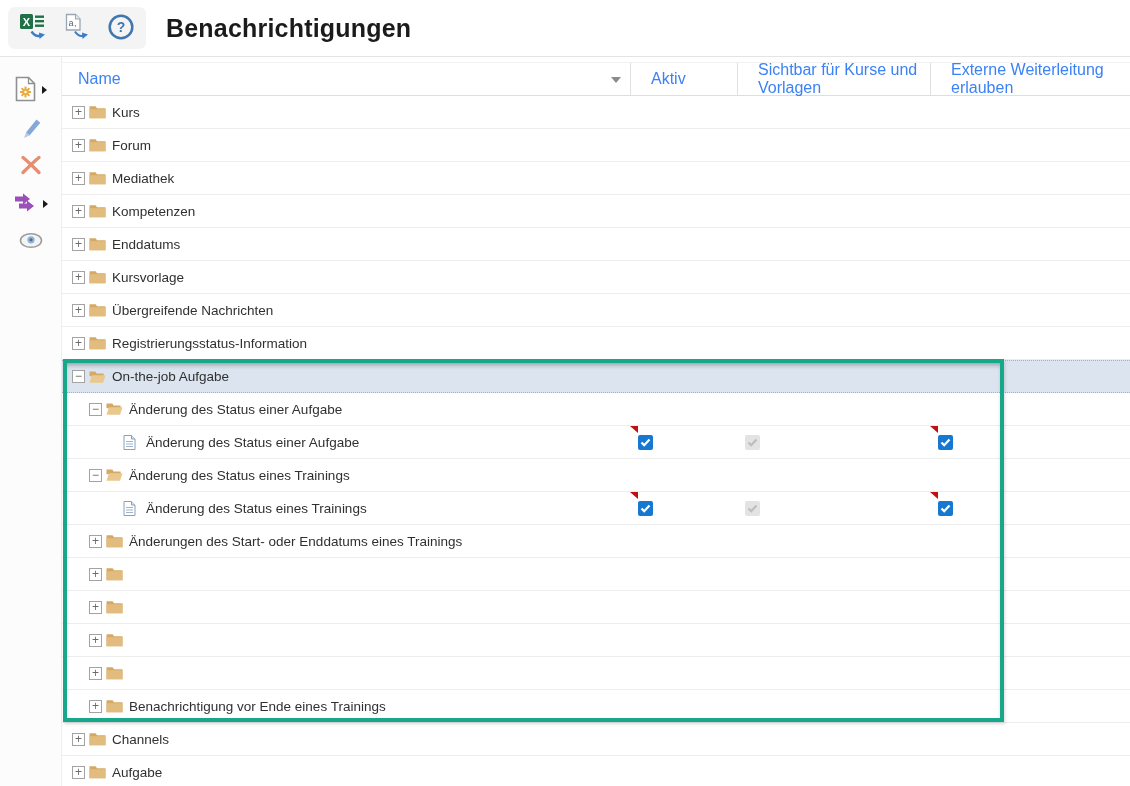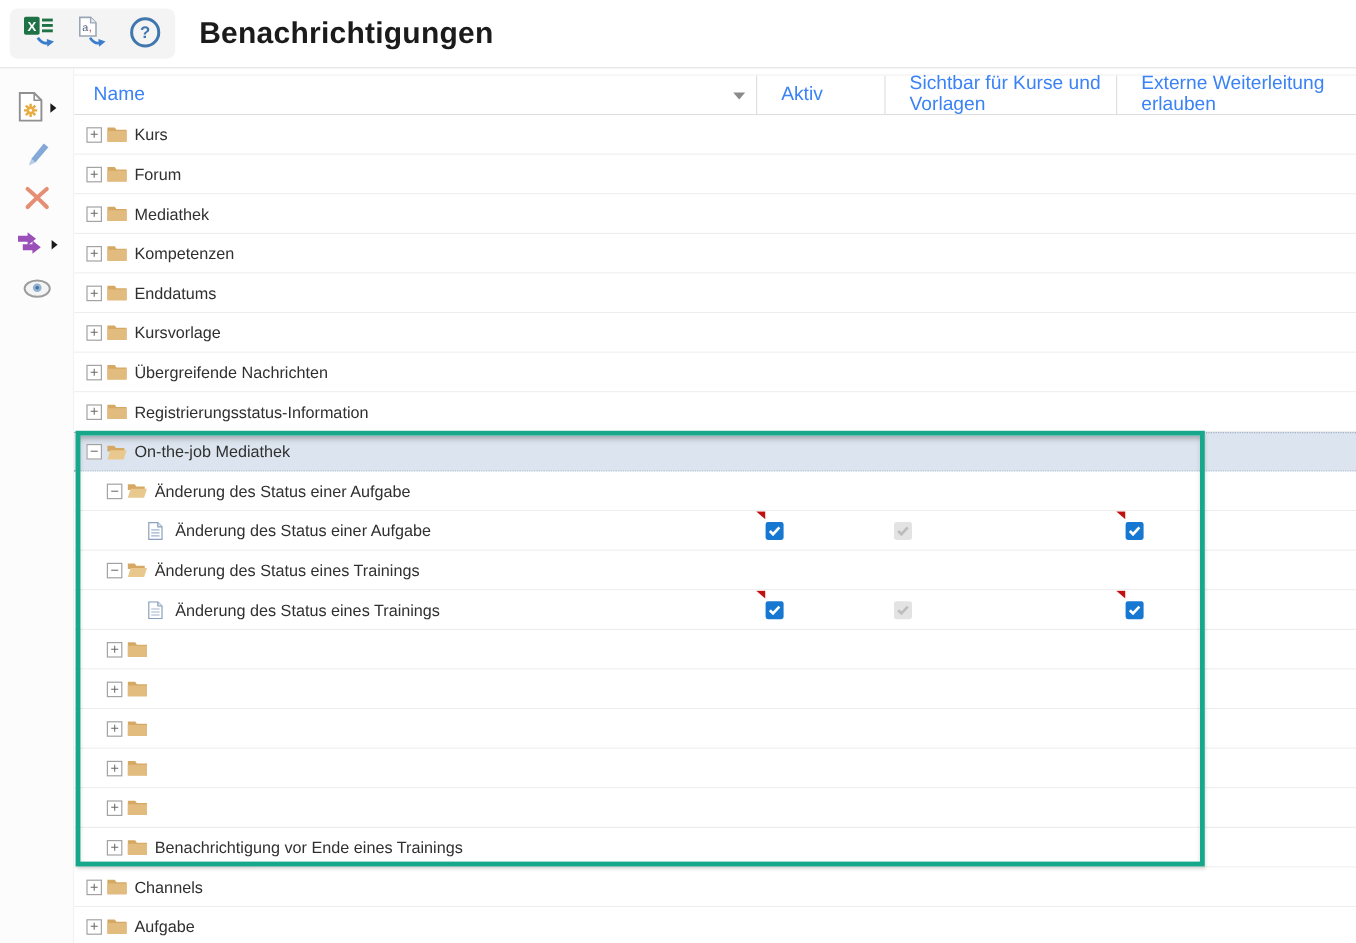--- a/index.html
+++ b/index.html
@@ -302,21 +302,21 @@
         </div>
         <div class="row selected">
           <div class="cell name-cell" style="padding-left: 10px;">
             <span class="expander">−</span>
             <span class="node-icon">
               <svg width="18" height="14" viewBox="0 0 18 14">
                 <path d="M0.5 1.2 h6.2 l1.3 2 h7.5 v3 h-15 z" fill="#d5a964"></path>
                 <path d="M0.5 13.2 l2.6 -8 h14.4 l-2.6 8 z" fill="#e9c88e"></path>
               </svg>
             </span>
-            <span class="node-label">On-the-job Mediathek</span>
+            <span class="node-label">On-the-job Aufgabe</span>
           </div>
           <div class="cell check-cell cell-aktiv"></div>
           <div class="cell check-cell cell-sichtbar"></div>
           <div class="cell check-cell cell-extern"></div>
         </div>
         <div class="row">
           <div class="cell name-cell" style="padding-left: 27px;">
             <span class="expander">−</span>
             <span class="node-icon">
               <svg width="18" height="14" viewBox="0 0 18 14">
@@ -427,20 +427,21 @@
         </div>
         <div class="row">
           <div class="cell name-cell" style="padding-left: 27px;">
             <span class="expander">+</span>
             <span class="node-icon">
               <svg width="17" height="14" viewBox="0 0 17 14">
                 <path d="M0.5 1.2 h6.2 l1.3 2 h8.5 v10 h-16 z" fill="#d5a964"></path>
                 <path d="M0.5 4.2 h16 v9 h-16 z" fill="#e2bb7e"></path>
               </svg>
             </span>
+            <span class="node-label">Änderungen des Start- oder Enddatums eines Trainings</span>
           </div>
           <div class="cell check-cell cell-aktiv"></div>
           <div class="cell check-cell cell-sichtbar"></div>
           <div class="cell check-cell cell-extern"></div>
         </div>
         <div class="row">
           <div class="cell name-cell" style="padding-left: 27px;">
             <span class="expander">+</span>
             <span class="node-icon">
               <svg width="17" height="14" viewBox="0 0 17 14">

